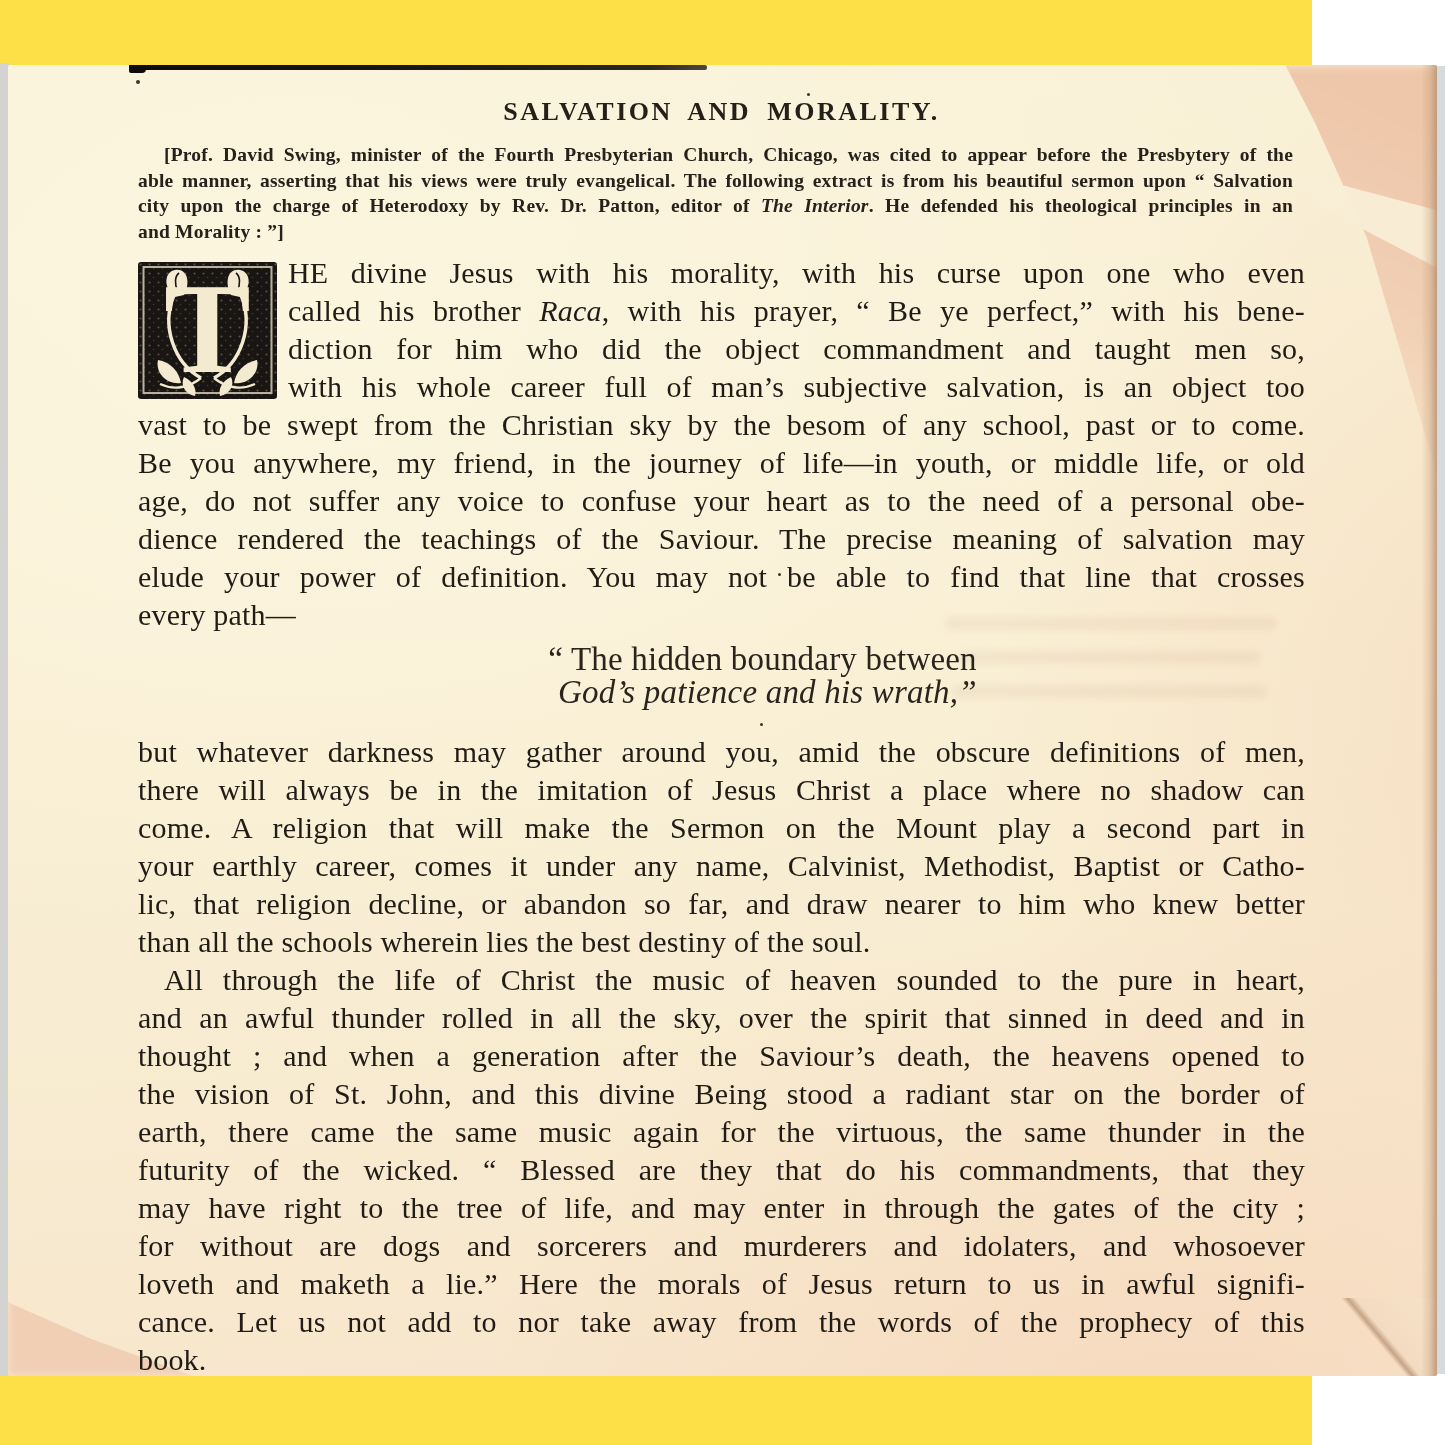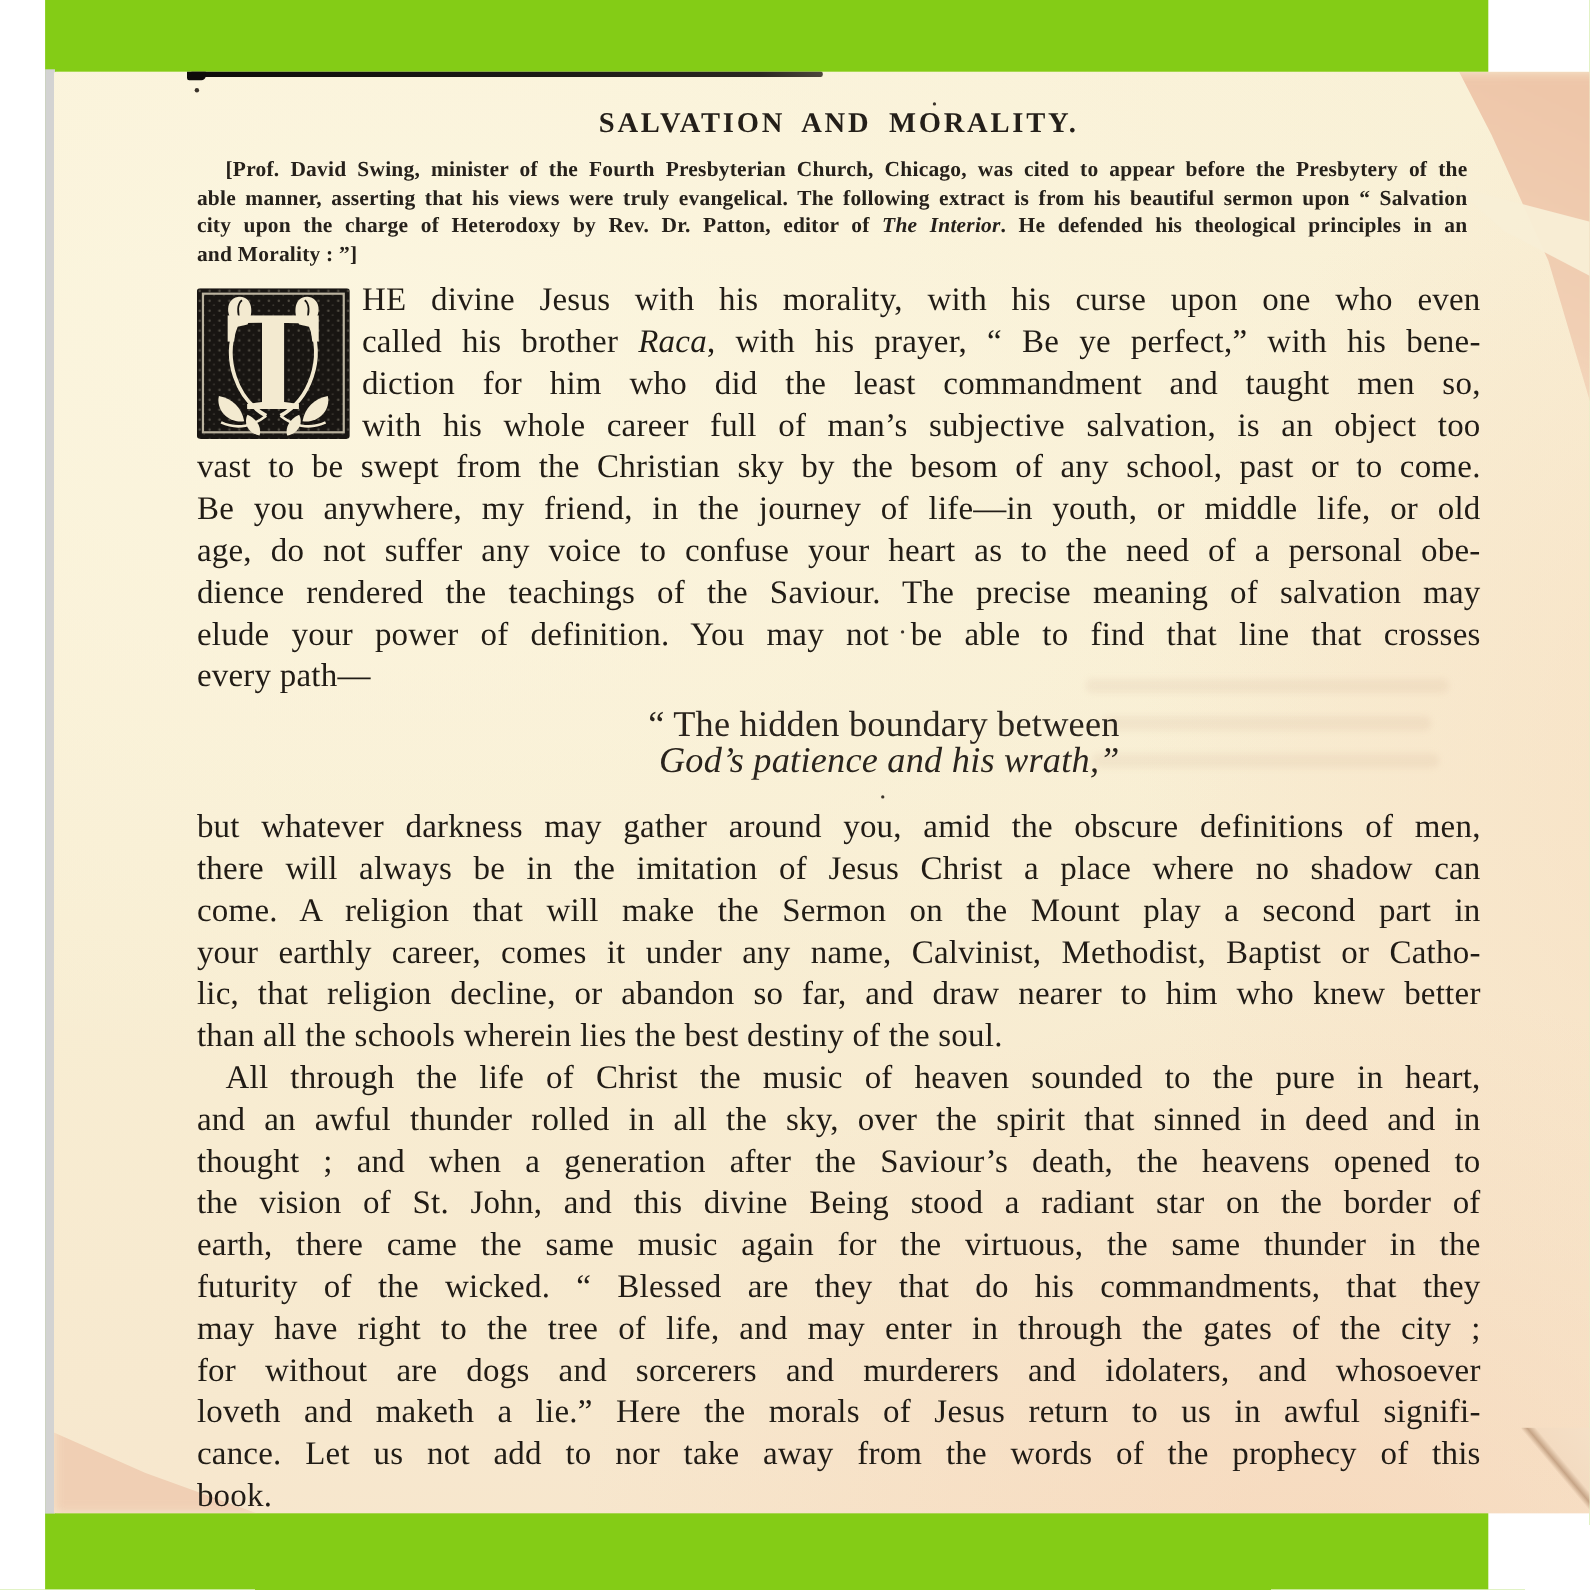--- a/index.html
+++ b/index.html
@@ -8,22 +8,21 @@
     width: 1445px;
     height: 1445px;
     background: #ffffff;
     font-family: "Liberation Serif", serif;
     overflow: hidden;
   }
   .scan {
     position: relative;
     width: 1312px;
     height: 1445px;
-    background: #84cc16;
-    margin-left: 41px;
+    background: #fde047;
   }
   .bed-strip {
     position: absolute;
     background: #d3d3d2;
   }
   .bed-strip.left  { left: 0; top: 63px; width: 9px;  height: 1313px; }
   .bed-strip.right { left: 1436px; top: 66px; width: 9px; height: 1308px; background:#d7dbde; }
 
   .page {
     position: absolute;
@@ -190,21 +189,21 @@
         </defs>
         <rect x="0" y="0" width="139" height="137" rx="3" fill="#181512"></rect>
         <rect x="0" y="0" width="139" height="137" rx="3" fill="url(#stipple)" opacity="0.5"></rect>
         <use href="#flora"></use>
         <use href="#flora" transform="translate(139,0) scale(-1,1)"></use>
         <text x="69.5" y="110" text-anchor="middle" font-family="Liberation Serif, serif" font-weight="bold" font-size="130" fill="#f3ead0">T</text>
         <rect x="5.5" y="5" width="128" height="126" fill="none" stroke="#efe6cc" stroke-width="2" opacity="0.75"></rect>
       </svg>
       <div class="ln">HE divine Jesus with his morality, with his curse upon one who even</div>
       <div class="ln"><span>called his brother </span><span class="it">Raca</span><span>, with his prayer, “ Be ye perfect,” with his bene-</span></div>
-      <div class="ln">diction for him who did the least commandment and taught men so,</div>
+      <div class="ln">diction for him who did the object commandment and taught men so,</div>
       <div class="ln">with his whole career full of man’s subjective salvation, is an object too</div>
       <div class="ln">vast to be swept from the Christian sky by the besom of any school, past or to come.</div>
       <div class="ln">Be you anywhere, my friend, in the journey of life—in youth, or middle life, or old</div>
       <div class="ln">age, do not suffer any voice to confuse your heart as to the need of a personal obe-</div>
       <div class="ln">dience rendered the teachings of the Saviour.  The precise meaning of salvation may</div>
       <div class="ln">elude your power of definition.  You may not be able to find that line that crosses</div>
       <div class="ln last">every path—</div>
     </div>
 
     <div class="quote">

